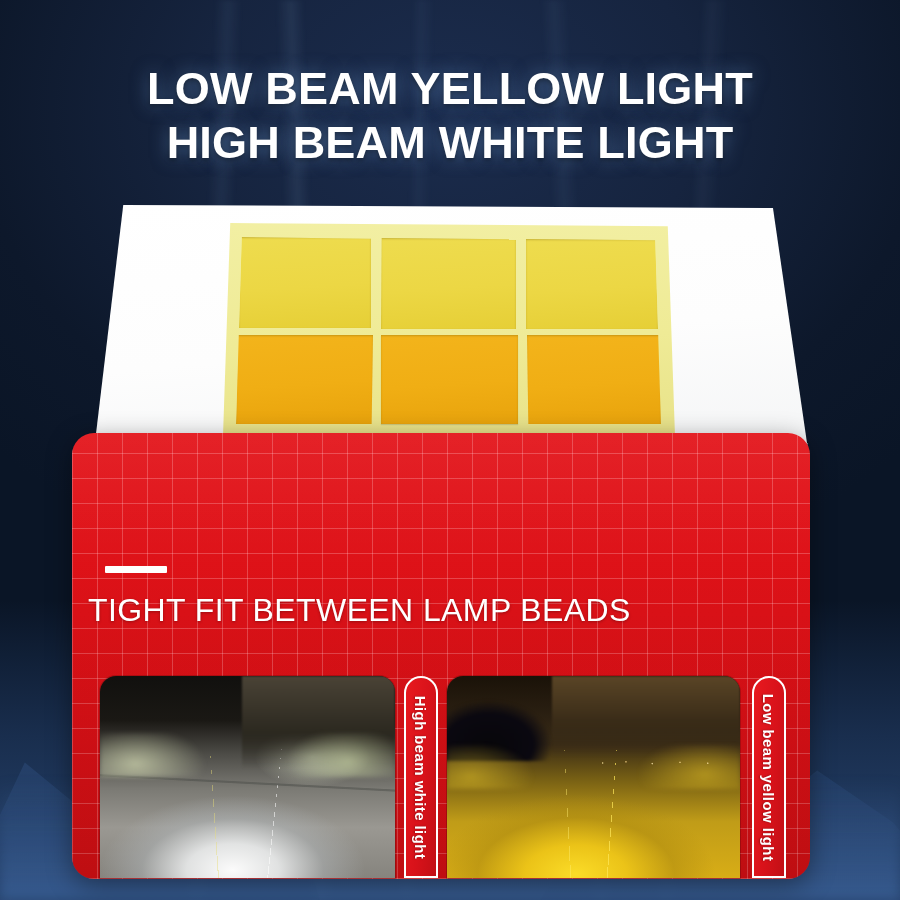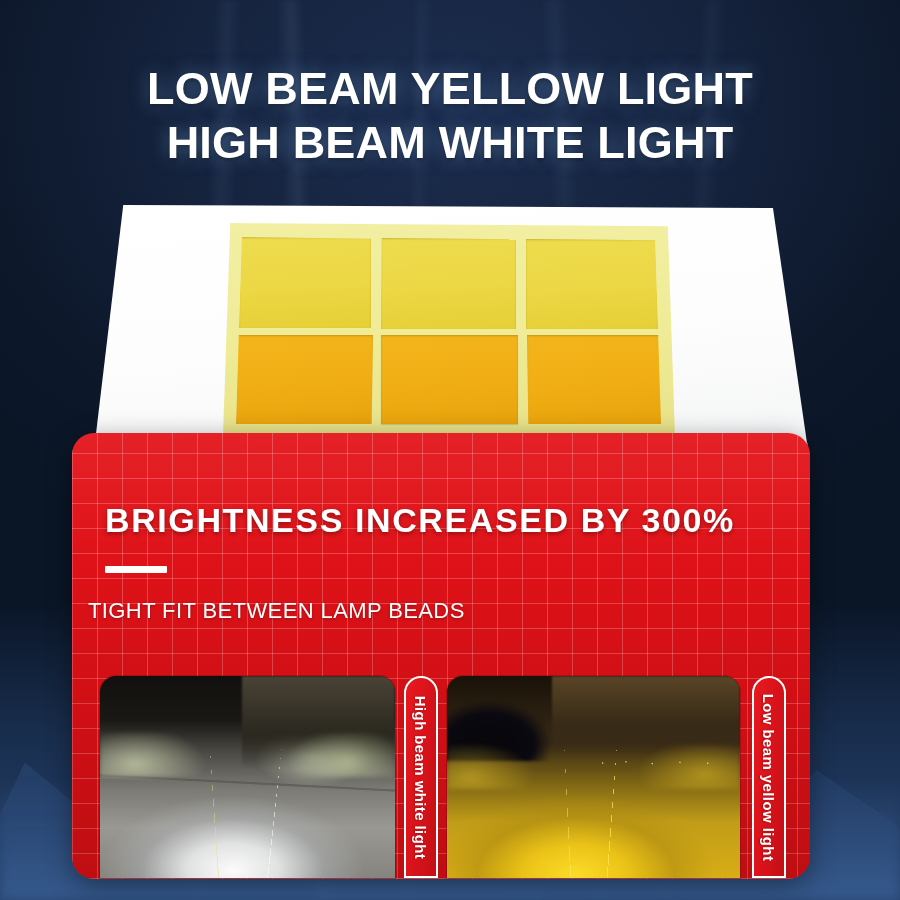--- a/index.html
+++ b/index.html
@@ -146,21 +146,21 @@
     color:#ffffff; font-weight:700; font-size:34px; letter-spacing:1.6px;
     text-shadow:0 2px 4px rgba(0,0,0,.35);
     white-space:nowrap;
   }
   .divider {
     position:absolute; left:33px; top:133px; width:62px; height:7px;
     background:#ffffff; border-radius:1px;
   }
   .sub-lines {
     position:absolute; left:16px; top:162px; right:10px;
-    color:#ffffff; font-size:22px; line-height:31px; letter-spacing:.4px;
+    color:#ffffff; font-size:32px; line-height:31px; letter-spacing:.4px;
     text-shadow:0 1px 3px rgba(0,0,0,.3);
     white-space:nowrap;
   }
 
   
   .photo {
     position:absolute; top:243px; height:202px;
     border-radius:16px 16px 0 0;
     overflow:hidden;
     box-shadow:0 0 0 1px rgba(0,0,0,.18);
@@ -286,21 +286,20 @@
       <div class="bead r2 c1r2"></div>
       <div class="bead r2 c2r2"></div>
       <div class="bead r2 c3r2"></div>
     </div>
   </div>
 
   <div id="red-panel">
     <div class="red-grid"></div>
     <div class="red-sheen"></div>
 
-    <div class="brightness-line">BRIGHTNESS INCREASED BY 300%</div>
 
     <div class="divider"></div>
 
     <div class="sub-lines">
       <div>TIGHT FIT BETWEEN LAMP BEADS</div>
     </div>
 
     <div class="photo left">
       <div class="road-white"></div>
       <div class="sky-glow-w"></div>

